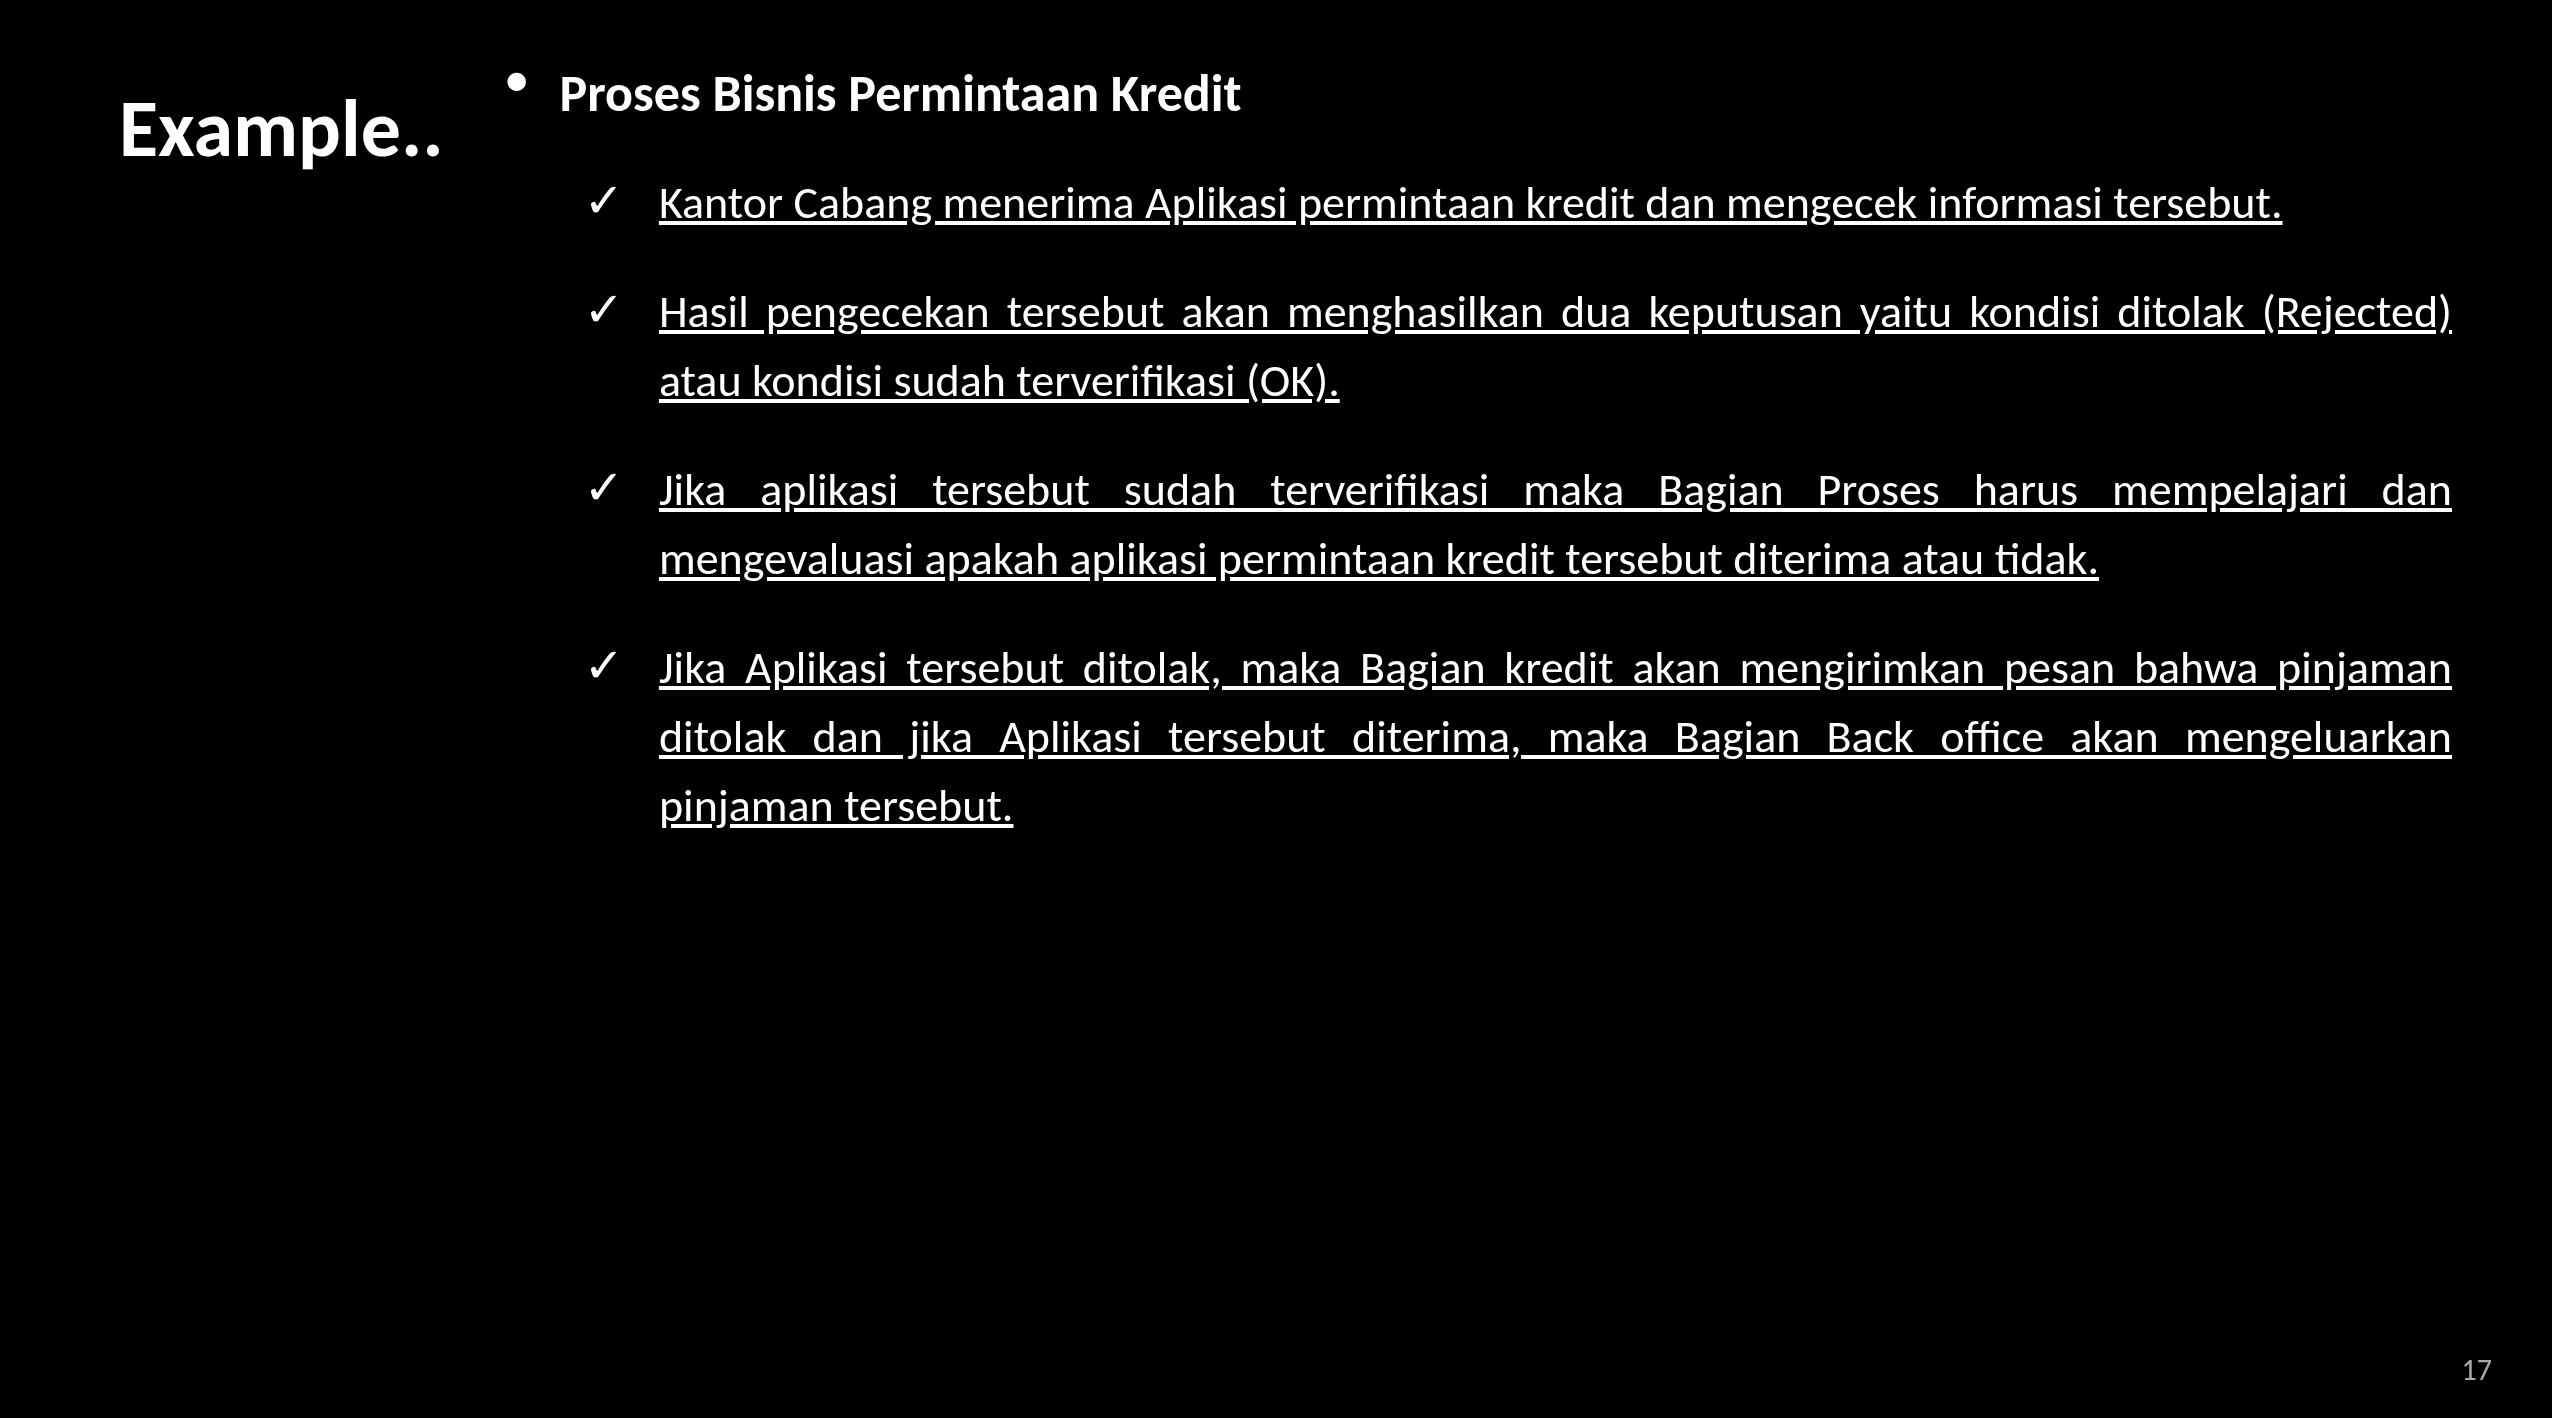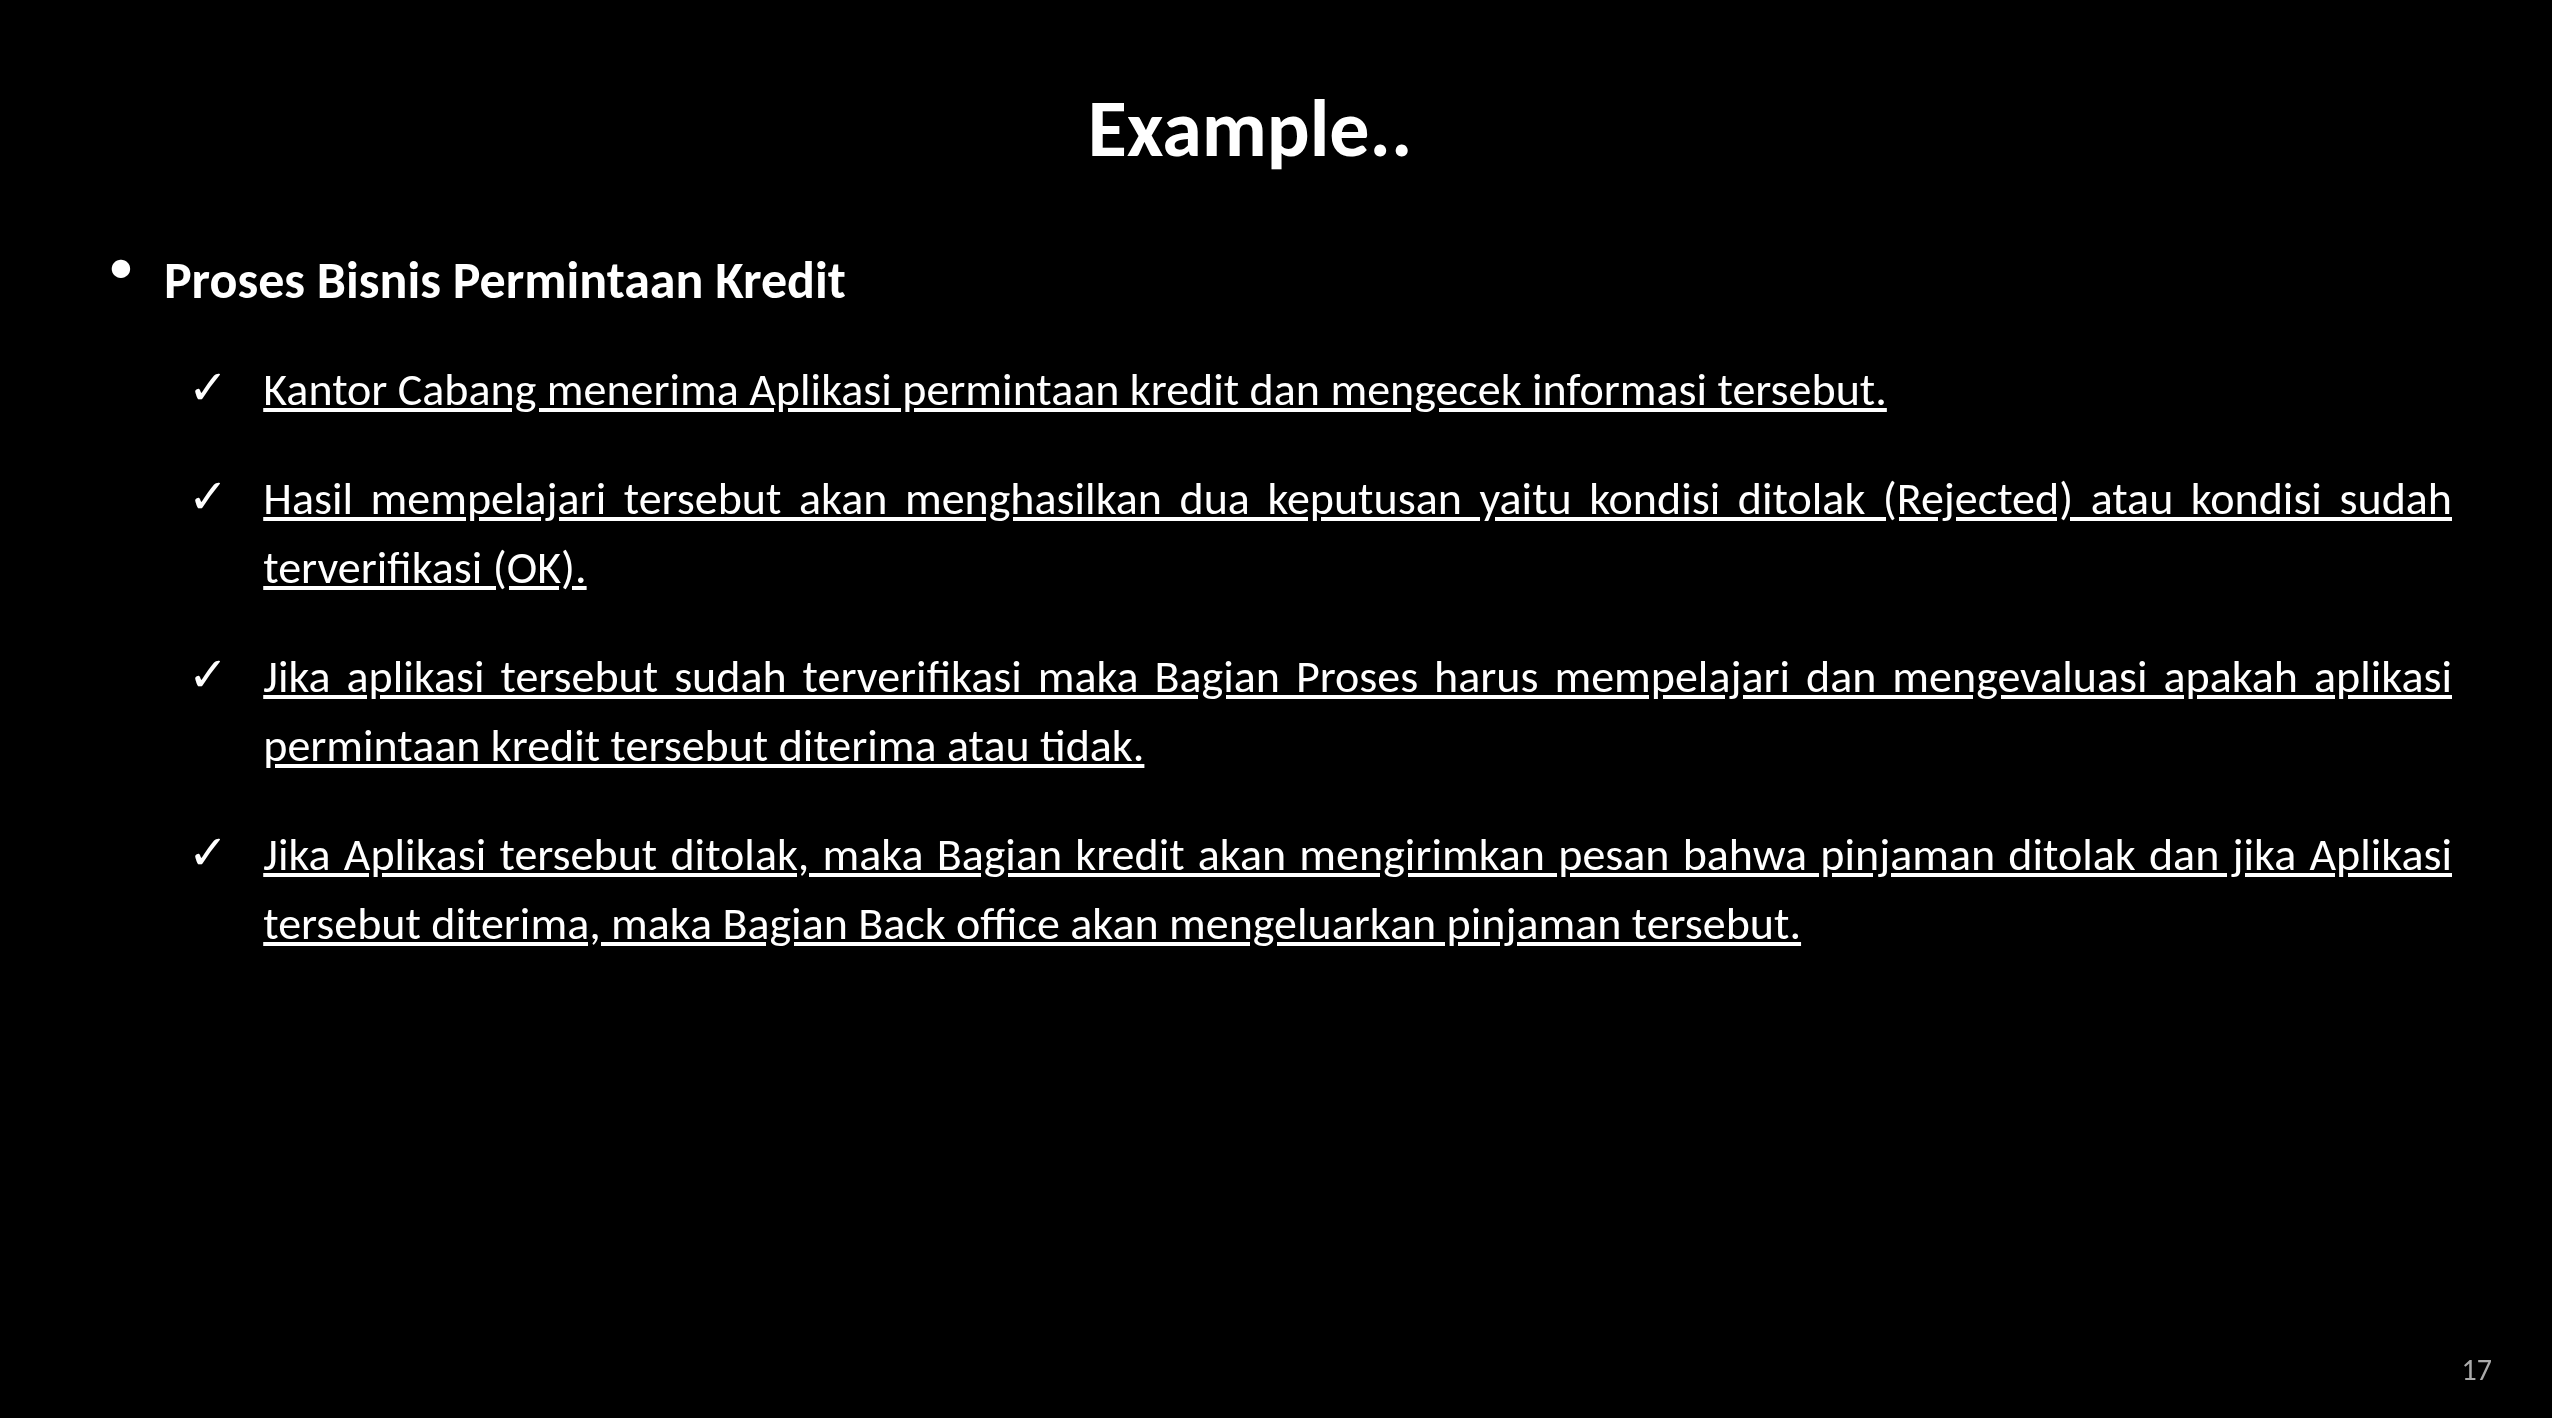--- a/index.html
+++ b/index.html
@@ -14,23 +14,23 @@
       font-family: 'Calibri', 'Arial', sans-serif;
       width: 2552px;
       height: 1418px;
       overflow: hidden;
       position: relative;
     }
 
     .slide-container {
       width: 2552px;
       height: 1418px;
-      padding: 60px 100px 60px 48px;
+      padding: 60px 100px 60px 119px;
       display: flex;
-      flex-direction: column;
+      flex-direction: row;
     }
 
     .slide-title {
       text-align: center;
       font-size: 80px;
       font-weight: bold;
       color: #ffffff;
       margin-bottom: 70px;
       margin-top: 20px;
     }
@@ -115,21 +115,21 @@
 
     <ul class="sub-bullets">
 
       <li class="sub-bullet-item">
         <span class="checkmark">✓</span>
         <span class="sub-bullet-text">Kantor Cabang menerima Aplikasi permintaan kredit dan mengecek informasi tersebut.</span>
       </li>
 
       <li class="sub-bullet-item">
         <span class="checkmark">✓</span>
-        <span class="sub-bullet-text">Hasil mempelajari tersebut akan menghasilkan dua keputusan yaitu kondisi ditolak (Rejected) atau kondisi sudah terverifikasi (OK).</span>
+        <span class="sub-bullet-text">Hasil pengecekan tersebut akan menghasilkan dua keputusan yaitu kondisi ditolak (Rejected) atau kondisi sudah terverifikasi (OK).</span>
       </li>
 
       <li class="sub-bullet-item">
         <span class="checkmark">✓</span>
         <span class="sub-bullet-text">Jika aplikasi tersebut sudah terverifikasi maka Bagian Proses harus mempelajari dan mengevaluasi apakah aplikasi permintaan kredit tersebut diterima atau tidak.</span>
       </li>
 
       <li class="sub-bullet-item">
         <span class="checkmark">✓</span>
         <span class="sub-bullet-text">Jika Aplikasi tersebut ditolak, maka Bagian kredit akan mengirimkan pesan bahwa pinjaman ditolak dan jika Aplikasi tersebut diterima, maka Bagian Back office akan mengeluarkan pinjaman tersebut.</span>

